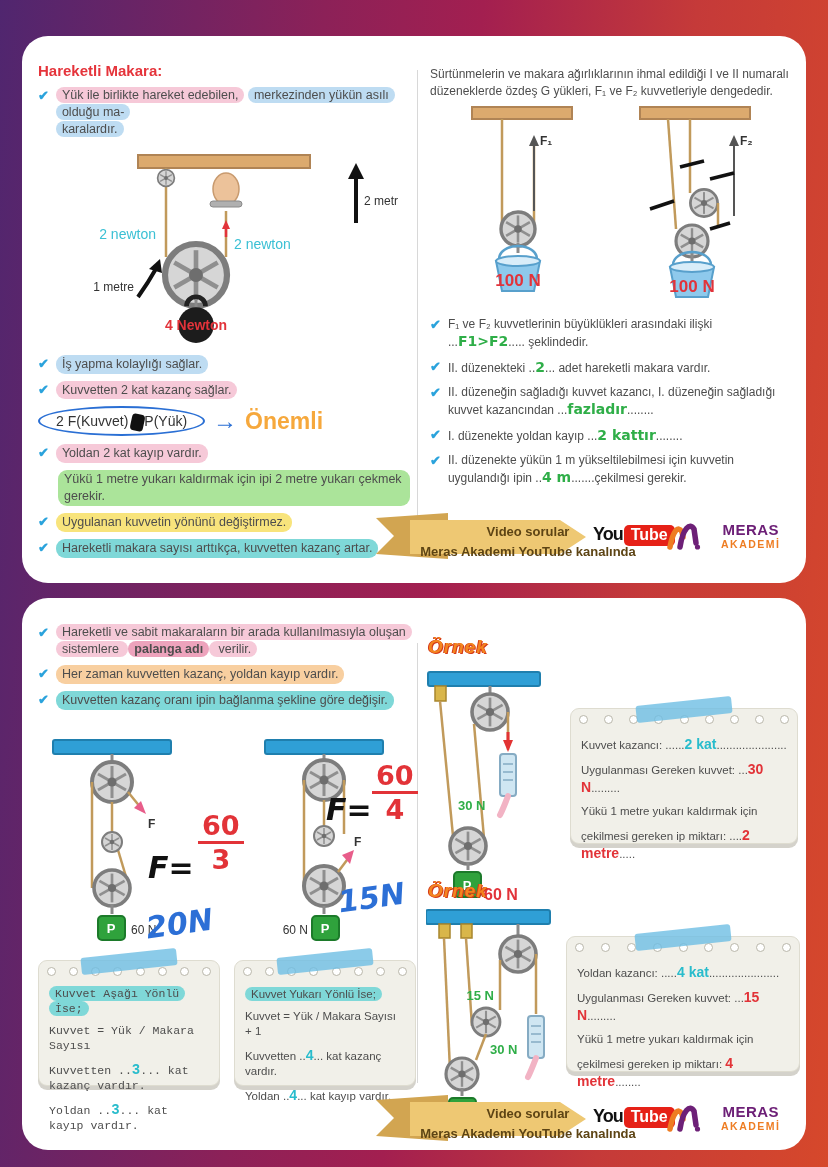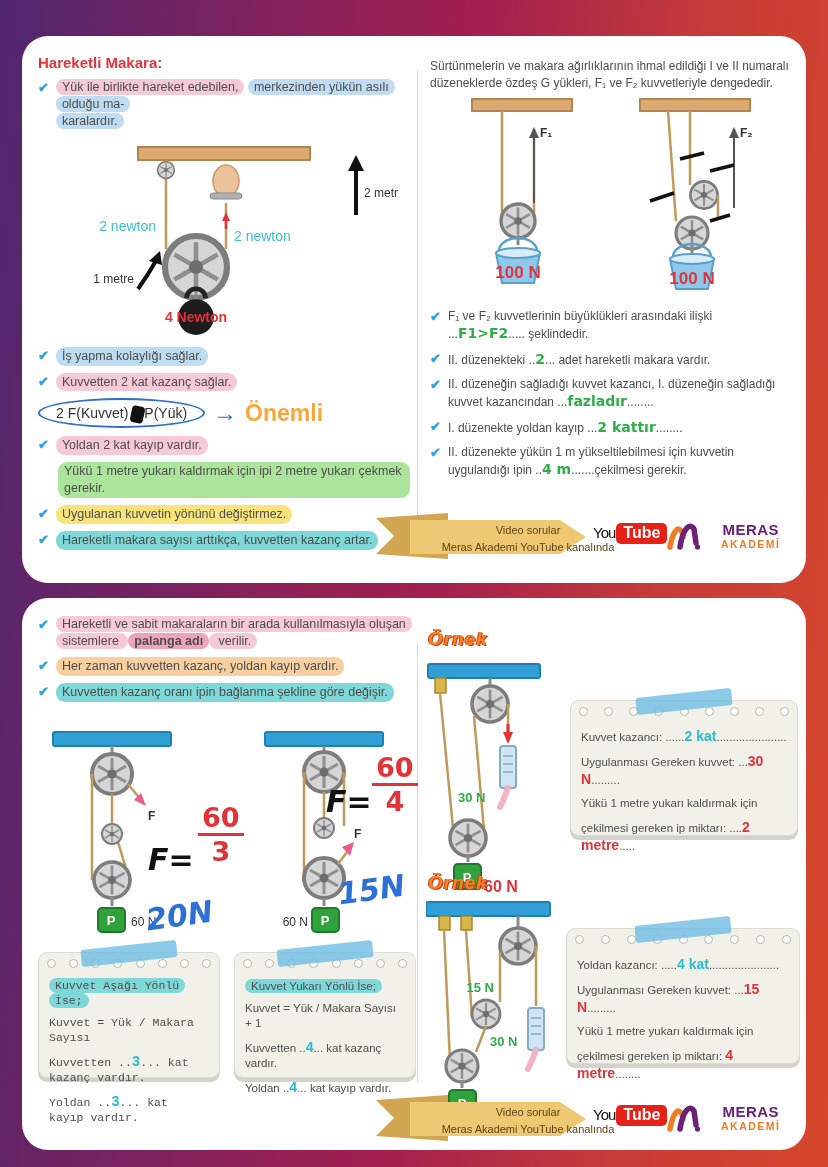--- a/index.html
+++ b/index.html
@@ -4,21 +4,21 @@
 <style>
   * { margin:0; padding:0; box-sizing:border-box; }
   body { font-family:"Liberation Sans", sans-serif; }
   .page { position:relative; width:828px; height:1167px; overflow:hidden;
           background:linear-gradient(95deg,#50266f 0%,#8c2158 35%,#a31f50 52%,#c53a39 75%,#d6482b 100%); }
   .panel { position:absolute; left:22px; width:784px; background:#fff; border-radius:26px; }
   #panel1 { top:36px; height:547px; }
   #panel2 { top:598px; height:552px; }
   .vdivider { position:absolute; width:1px; background:#d8d8d8; }
 
-  .col { position:absolute; }
+  .col { position:absolute;margin-top:8px; }
   .heading { color:#e5343b; font-weight:bold; font-size:15px; margin-bottom:8px; }
   .check-item { display:flex; align-items:flex-start; margin-bottom:7px; line-height:1.35; }
   .check { color:#2ba3dc; font-size:13px; margin-right:7px; flex:0 0 auto; font-weight:bold; }
   .itxt { font-size:12.5px; color:#4d4d4d; }
   .hl { border-radius:9px; padding:1px 6px; box-decoration-break:clone; -webkit-box-decoration-break:clone; }
   .hl-pink { background:#f6c9d8; }
   .hl-pinkdark { background:#eda3bc; }
   .hl-blue { background:#bedcf2; }
   .hl-green { background:#abe49a; }
   .hl-yellow { background:#f8e47c; }
@@ -62,23 +62,23 @@
   .hand-red { color:#e23338; font-family:"DejaVu Sans",sans-serif; font-weight:bold; }
   .hand-blue { color:#2c6fd6; font-size:30px; font-weight:bold; font-style:italic;
     font-family:"DejaVu Sans",sans-serif; transform:rotate(-8deg); display:inline-block; }
   .frac { display:inline-block; text-align:center; vertical-align:middle; }
   .frac .num { display:block; font-size:27px; font-weight:bold; border-bottom:3px solid #e23338; padding:0 4px; }
   .frac .den { display:block; font-size:27px; font-weight:bold; }
   .abs { position:absolute; }
 
   .banner { position:absolute; width:450px; height:56px; }
   .banner-text { position:absolute; left:72px; top:12px; width:216px; text-align:center;
-    color:#5d4414; font-weight:normal; font-size:11px; line-height:1.55; }
+    color:#5d4414; font-weight:bold; font-size:13px; line-height:1.55; }
   .yt { position:absolute; left:245px; top:14px; white-space:nowrap; }
-  .yt-you { color:#111; font-weight:normal; font-size:15px; letter-spacing:-1px; }
+  .yt-you { color:#111; font-weight:bold; font-size:18px; letter-spacing:-1px; }
   .yt-tube { background:#e62117; color:#fff; font-weight:bold; font-size:16px;
     border-radius:5px; padding:1px 7px 3px 7px; margin-left:1px; }
   .meras { position:absolute; left:318px; top:8px; display:flex; align-items:center; }
   .meras-text { margin-left:19px;text-align:center; }
   .meras-1 { color:#6d2077; font-weight:800; font-size:15px; letter-spacing:.5px; }
   .meras-2 { color:#ee7d23; font-weight:bold; font-size:10.5px; letter-spacing:1.5px; }
 </style>
 </head>
 <body>
 

